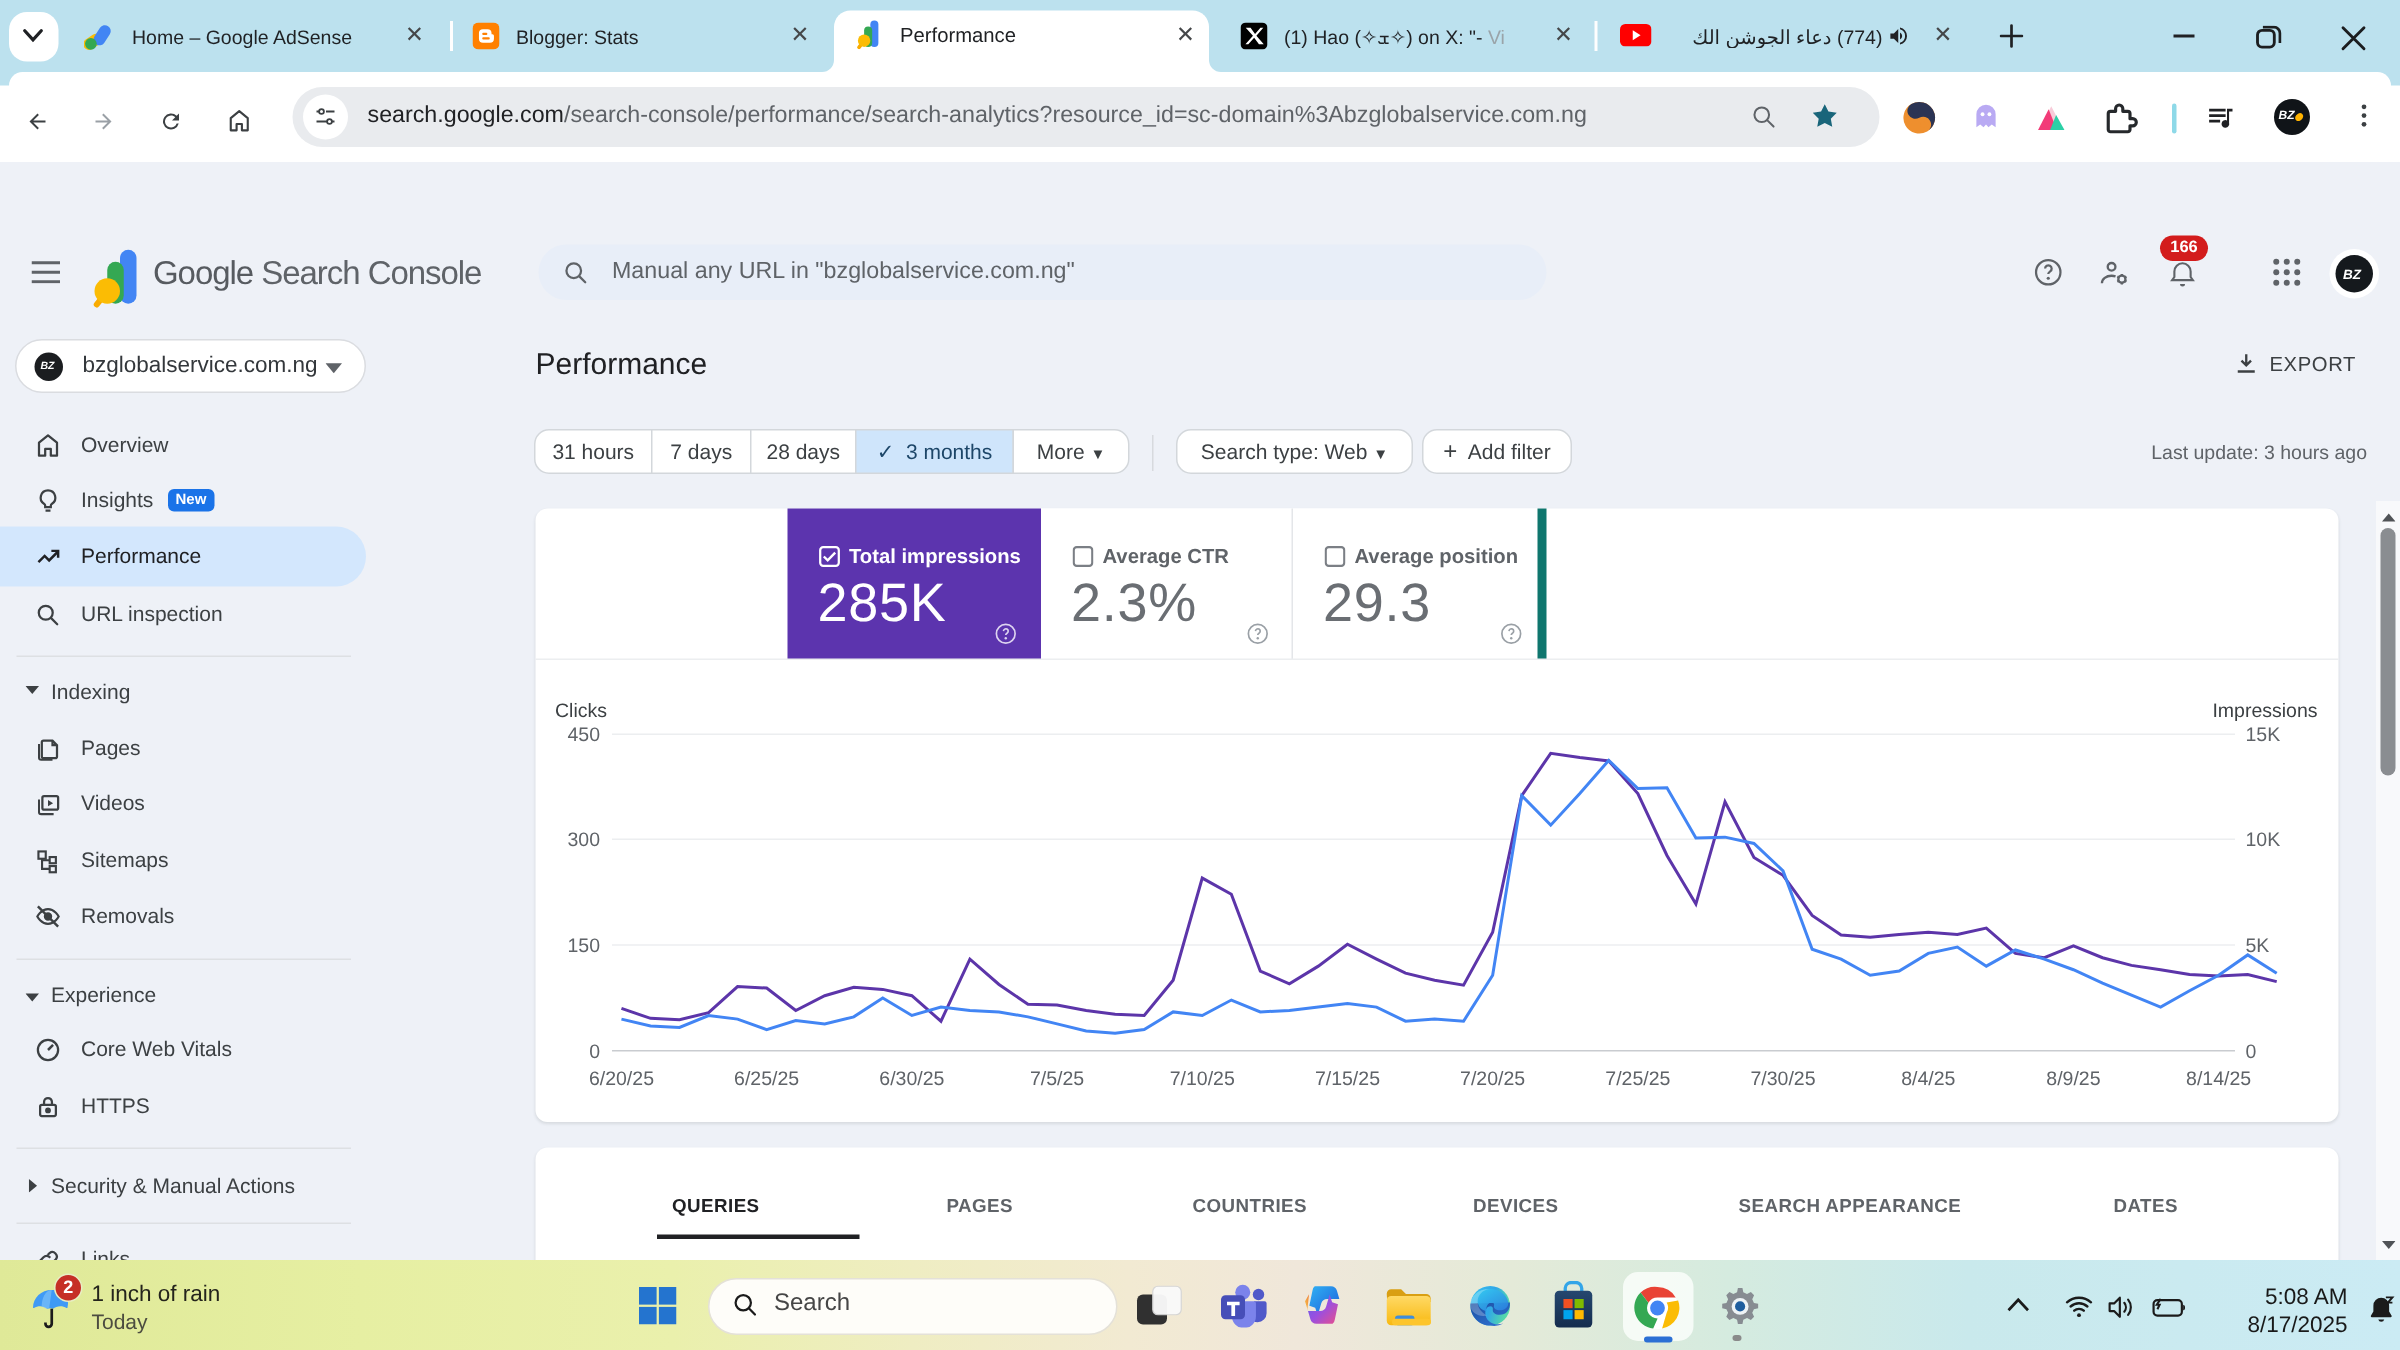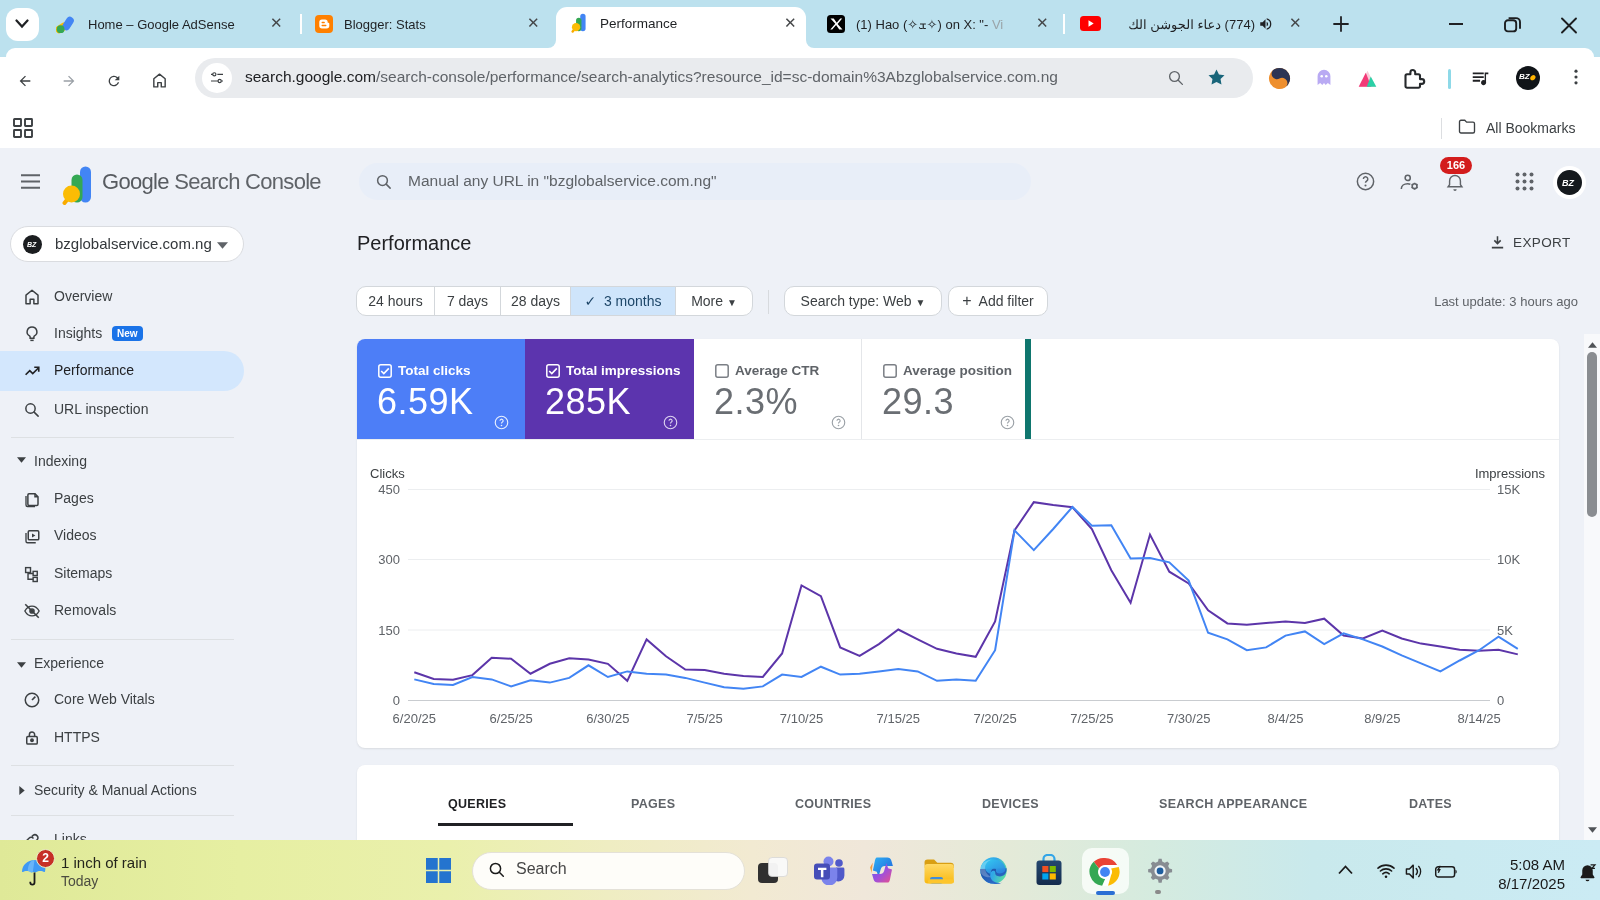--- a/index.html
+++ b/index.html
@@ -178,33 +178,20 @@
       </svg>
     <div class="abs" style="left:1516px;top:18px;width:24px;height:24px;border-radius:50%;background:#101418;"></div>
     <div class="abs" style="left:1519px;top:24px;font-size:8px;font-weight:700;color:#fff;font-style:italic;">BZ<span style="color:#ffb300;font-size:5px;">⬤</span></div>
     <svg class="abs" style="left:1566px;top:19px" width="20" height="20" viewBox="0 0 24 24" fill="#3c4043">
         <circle cx="12" cy="5" r="1.9"></circle>
         <circle cx="12" cy="12" r="1.9"></circle>
         <circle cx="12" cy="19" r="1.9"></circle>
       </svg>
   </div>
 
-  <div id="bookmarks">
-    <svg class="abs" style="left:13px;top:10px" width="20" height="20" viewBox="0 0 20 20" fill="none" stroke="#3c4043" stroke-width="1.9">
-        <rect x="1" y="1" width="7" height="7" rx="0.5"></rect>
-        <rect x="12" y="1" width="7" height="7" rx="0.5"></rect>
-        <rect x="1" y="12" width="7" height="7" rx="0.5"></rect>
-        <rect x="12" y="12" width="7" height="7" rx="0.5"></rect>
-      </svg>
-    <svg class="abs" style="left:1458px;top:11px" width="18" height="16" viewBox="0 0 24 20">
-        <path d="M2 3a2 2 0 0 1 2-2h5l2.5 2.5H20a2 2 0 0 1 2 2V16a2 2 0 0 1-2 2H4a2 2 0 0 1-2-2z" fill="none" stroke="#3c4043" stroke-width="1.8"></path>
-      </svg>
-    <div class="abs" style="left:1486px;top:12px;font-size:14px;color:#3c4043;">All Bookmarks</div>
-    <div class="abs" style="left:1441px;top:10px;width:1px;height:21px;background:#dcdee1;"></div>
-  </div>
 
   <div id="app">
 
     <svg class="abs" style="left:21px;top:26px" width="19" height="15" viewBox="0 0 19 15">
         <path d="M0 1.2h19M0 7.5h19M0 13.8h19" stroke="#5f6368" stroke-width="2"></path>
       </svg>
     <svg class="abs" style="left:62px;top:17px" width="31" height="41" viewBox="0 0 31 41">
       <path d="M8 31 L2.5 38" stroke="#f9ab00" stroke-width="4" stroke-linecap="round"></path>
       <rect x="18" y="1.5" width="11" height="36" rx="5.5" fill="#4285f4"></rect>
       <rect x="9.5" y="9.5" width="11" height="28" rx="5.5" fill="#34a853"></rect>
@@ -358,45 +345,32 @@
       <span class="lbl">Links</span>
     </div>
 
     <div class="abs" style="left:357px;top:84px;font-size:20px;color:#202124;">Performance</div>
     <svg class="abs" style="left:1489px;top:86px" width="17" height="17" viewBox="0 0 24 24" fill="#3c4043">
         <path d="M12 3v10M7.5 9l4.5 4.5L16.5 9" fill="none" stroke="#3c4043" stroke-width="2.2"></path>
         <path d="M4 18h16v2.5H4z"></path>
       </svg>
     <div class="abs" style="left:1513px;top:87px;font-size:13.5px;font-weight:500;letter-spacing:0.4px;color:#3c4043;">EXPORT</div>
 
-    <div class="fbtn" style="left:356px;width:79px;border-radius:10px 0 0 10px;">24 hours</div>
+    <div class="fbtn" style="left:356px;width:79px;border-radius:10px 0 0 10px;">31 hours</div>
     <div class="fbtn" style="left:434px;width:67px;">7 days</div>
     <div class="fbtn" style="left:500px;width:71px;">28 days</div>
     <div class="fbtn" style="left:570px;width:106px;background:#cfe5fb;color:#1d4668;font-weight:500;">✓&nbsp; 3 months</div>
     <div class="fbtn" style="left:675px;width:78px;border-radius:0 10px 10px 0;">More <span style="font-size:10px;color:#3c4043;">▼</span></div>
     <div class="abs" style="left:768px;top:142px;width:1px;height:24px;background:#d7dade;"></div>
     <div class="fbtn" style="left:784px;width:158px;border-radius:10px;">Search type: Web <span style="font-size:10px;color:#3c4043;">▼</span></div>
     <div class="fbtn" style="left:948px;width:100px;border-radius:10px;"><span style="font-size:16px;">+</span>&nbsp; Add filter</div>
     <div class="abs" style="left:1398px;top:146px;width:180px;font-size:13px;color:#5f6368;text-align:right;">Last update: 3 hours ago</div>
 
     <div class="abs" style="left:357px;top:191px;width:1202px;height:409px;background:#fff;border-radius:8px;box-shadow:0 1px 2px rgba(60,64,67,0.12);"></div>
 
-    <div class="card" style="left:357px;top:191px;width:168px;background:#4d7ef7;border-radius:8px 0 0 0;">
-      <svg class="abs" style="left:21px;top:25px" width="14" height="14" viewBox="0 0 14 14">
-          <rect x="0.8" y="0.8" width="12.4" height="12.4" rx="2" fill="none" stroke="#fff" stroke-width="1.5"></rect>
-          <path d="M3.2 7l2.6 2.6 5-5.2" fill="none" stroke="#fff" stroke-width="1.6"></path>
-        </svg>
-      <div class="cardlbl abs" style="left:41px;top:24px;color:#fff;">Total clicks</div>
-      <div class="cardval" style="color:#fff;">6.59K</div>
-      <svg class="abs" style="left:137px;top:76px" width="15" height="15" viewBox="0 0 24 24">
-          <circle cx="12" cy="12" r="10" fill="none" stroke="#e8f0fe" stroke-width="1.8"></circle>
-          <path d="M9.6 9.2a2.5 2.5 0 1 1 3.9 2.1c-.8.6-1.5 1-1.5 2.1" fill="none" stroke="#e8f0fe" stroke-width="1.8"></path>
-          <circle cx="12" cy="16.8" r="1.3" fill="#e8f0fe"></circle>
-        </svg>
-    </div>
     <div class="card" style="left:525px;top:191px;width:169px;background:#5c34ae;">
       <svg class="abs" style="left:21px;top:25px" width="14" height="14" viewBox="0 0 14 14">
           <rect x="0.8" y="0.8" width="12.4" height="12.4" rx="2" fill="none" stroke="#fff" stroke-width="1.5"></rect>
           <path d="M3.2 7l2.6 2.6 5-5.2" fill="none" stroke="#fff" stroke-width="1.6"></path>
         </svg>
       <div class="cardlbl abs" style="left:41px;top:24px;color:#fff;">Total impressions</div>
       <div class="cardval" style="color:#fff;">285K</div>
       <svg class="abs" style="left:138px;top:76px" width="15" height="15" viewBox="0 0 24 24">
           <circle cx="12" cy="12" r="10" fill="none" stroke="#ddd3f0" stroke-width="1.8"></circle>
           <path d="M9.6 9.2a2.5 2.5 0 1 1 3.9 2.1c-.8.6-1.5 1-1.5 2.1" fill="none" stroke="#ddd3f0" stroke-width="1.8"></path>

